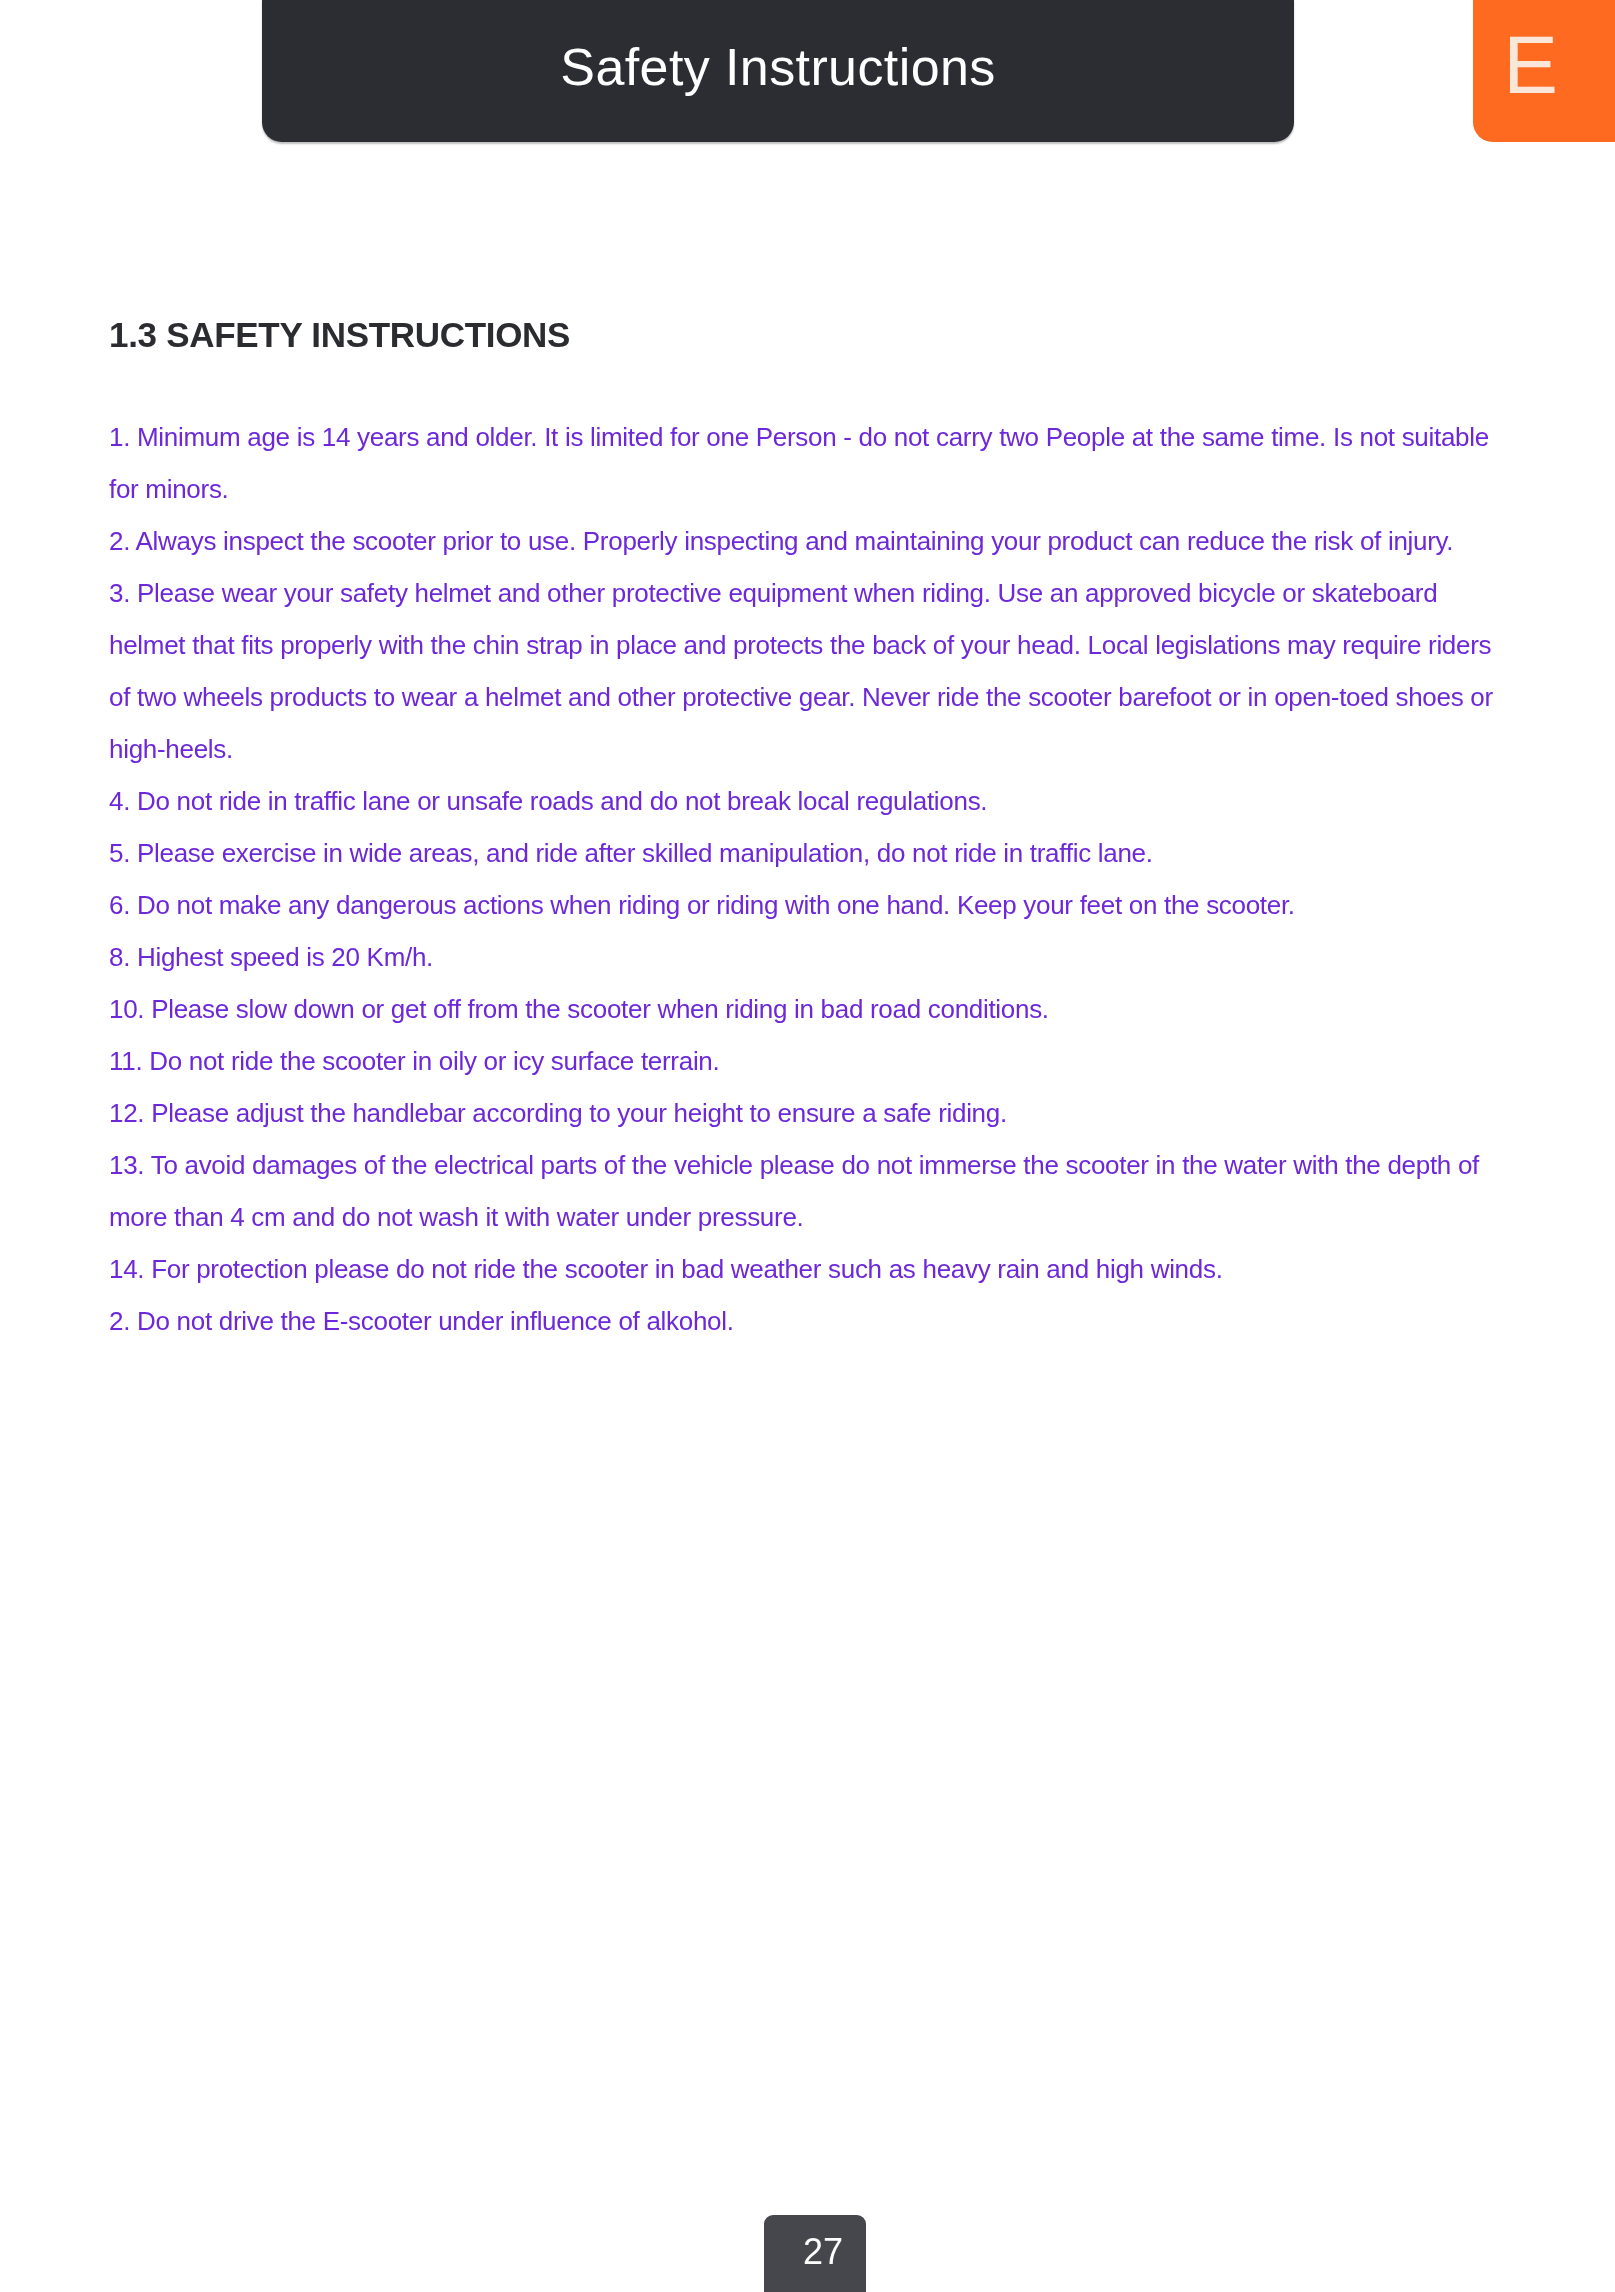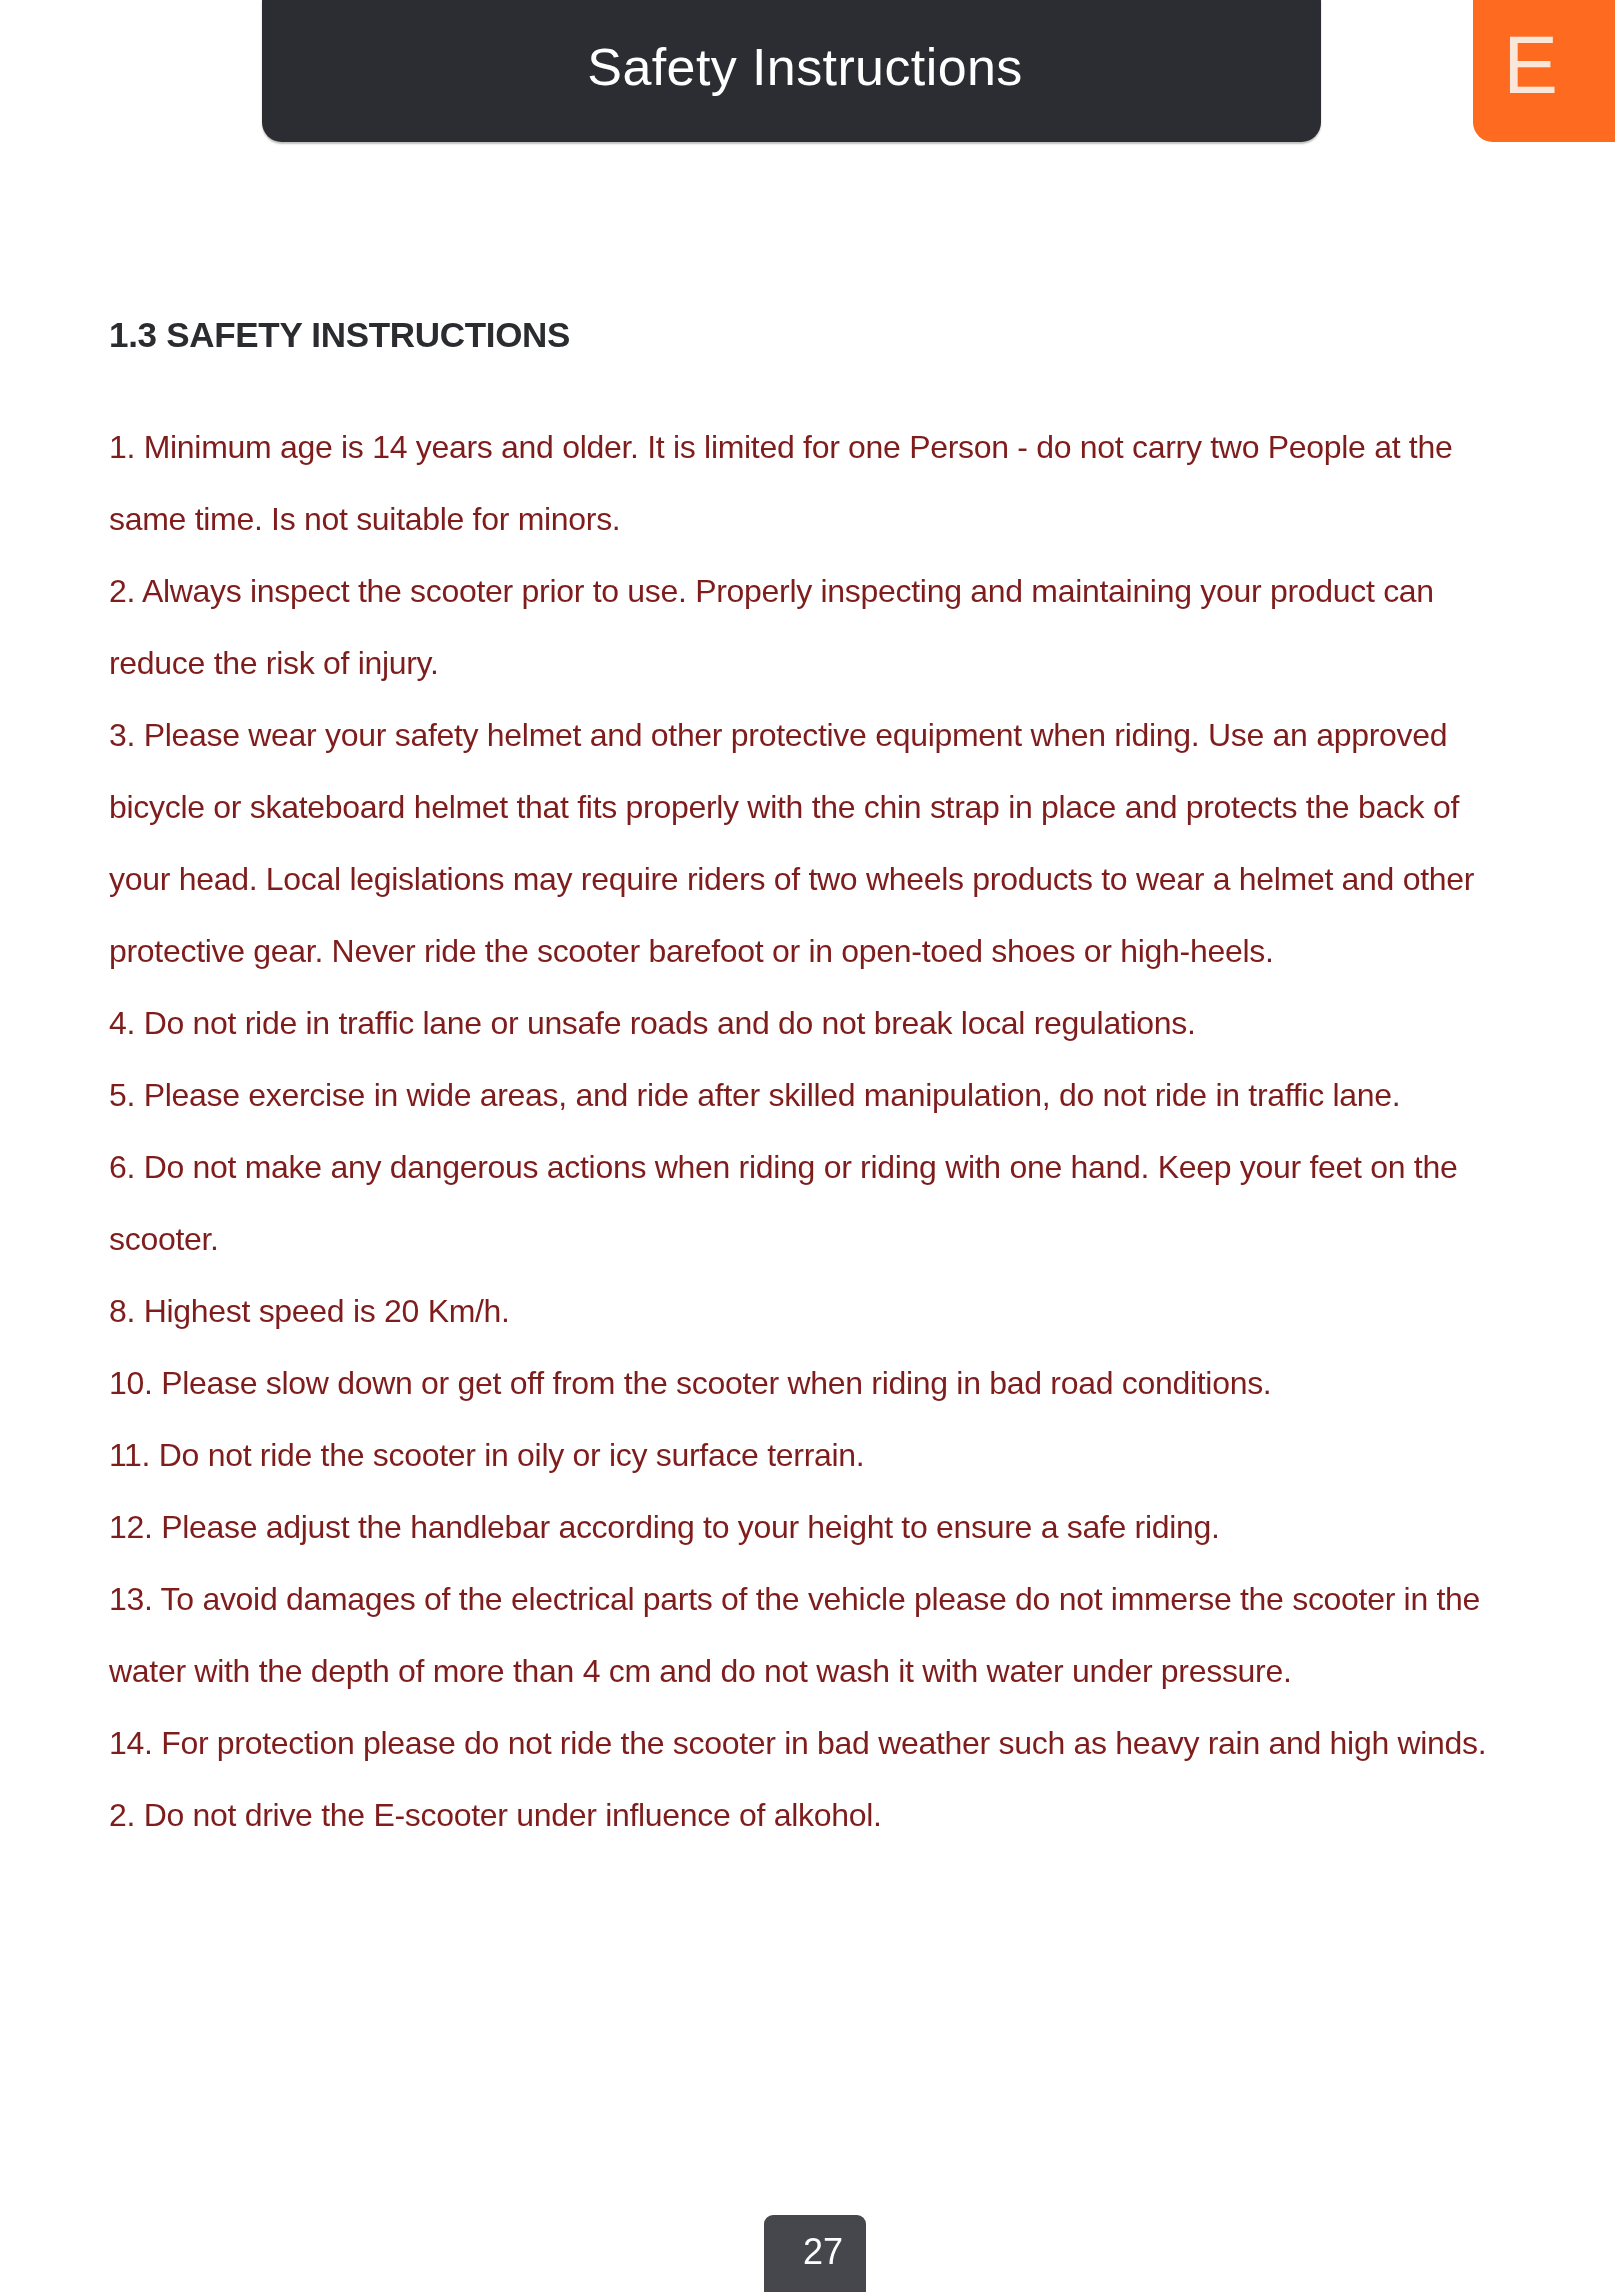--- a/index.html
+++ b/index.html
@@ -20,21 +20,20 @@
     left: 262px;
     top: 0;
     width: 1032px;
     height: 142px;
     background: #2c2d33;
     border-radius: 0 0 19.7px 19.7px;
     box-shadow: 0 1.8px 1.8px rgba(0,0,0,0.25);
     display: flex;
     align-items: center;
     justify-content: center;
-    padding-left: 27px;
   }
   .header-title {
     color: #ffffff;
     font-size: 52px;
     font-weight: 400;
     letter-spacing: 0.4px;
     margin-top: -7.2px;
   }
   .lang-tab {
     position: absolute;
@@ -67,23 +66,23 @@
     color: #2b2c30;
     margin: 0 0 56px 0;
     letter-spacing: -0.3px;
   }
   .instructions {
     list-style: none;
     margin: 0;
     padding: 0;
   }
   .instruction {
-    font-size: 32px;
-    line-height: 72px;
-    color: #7f1d1d;
+    font-size: 26px;
+    line-height: 52px;
+    color: #6d28d9;
     letter-spacing: -0.3px;
   }
   .page-badge {
     position: absolute;
     left: 764px;
     top: 2215px;
     width: 86px;
     height: 78px;
     background: #45474d;
     border-radius: 9px 9px 0 0;

